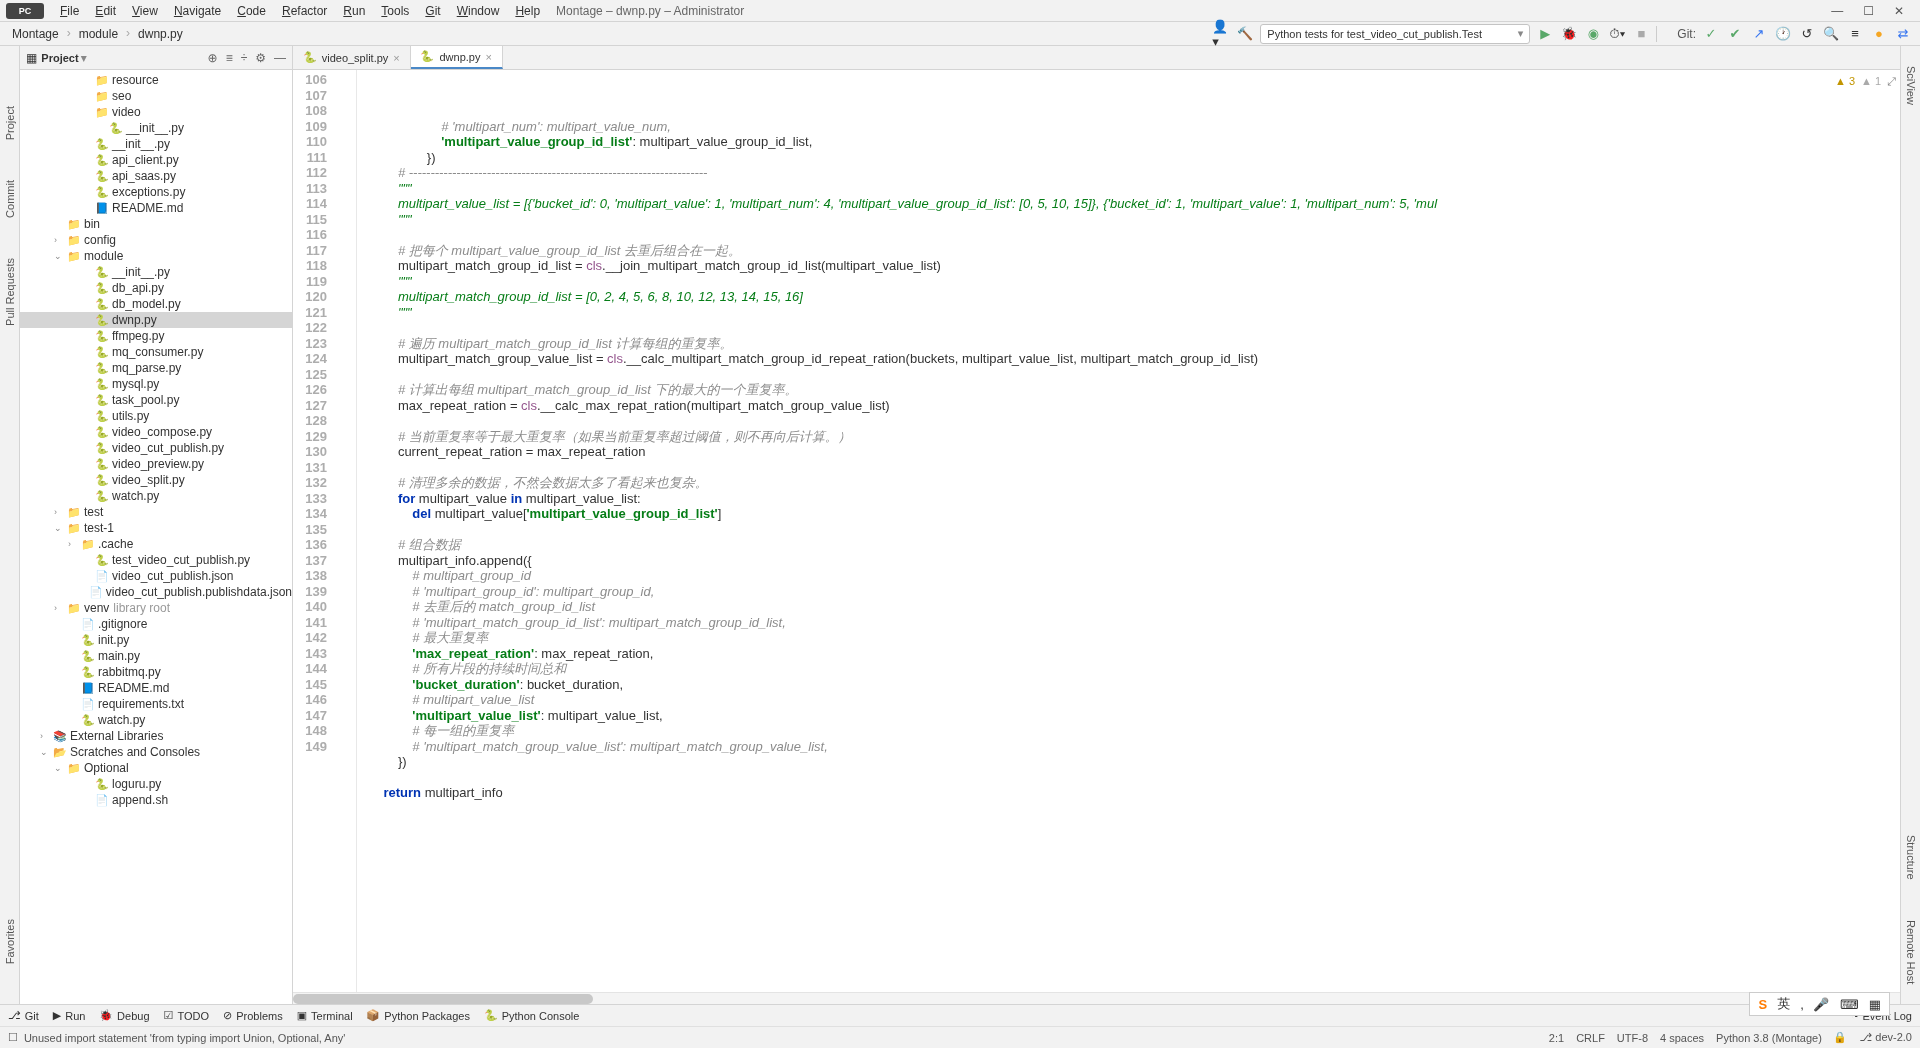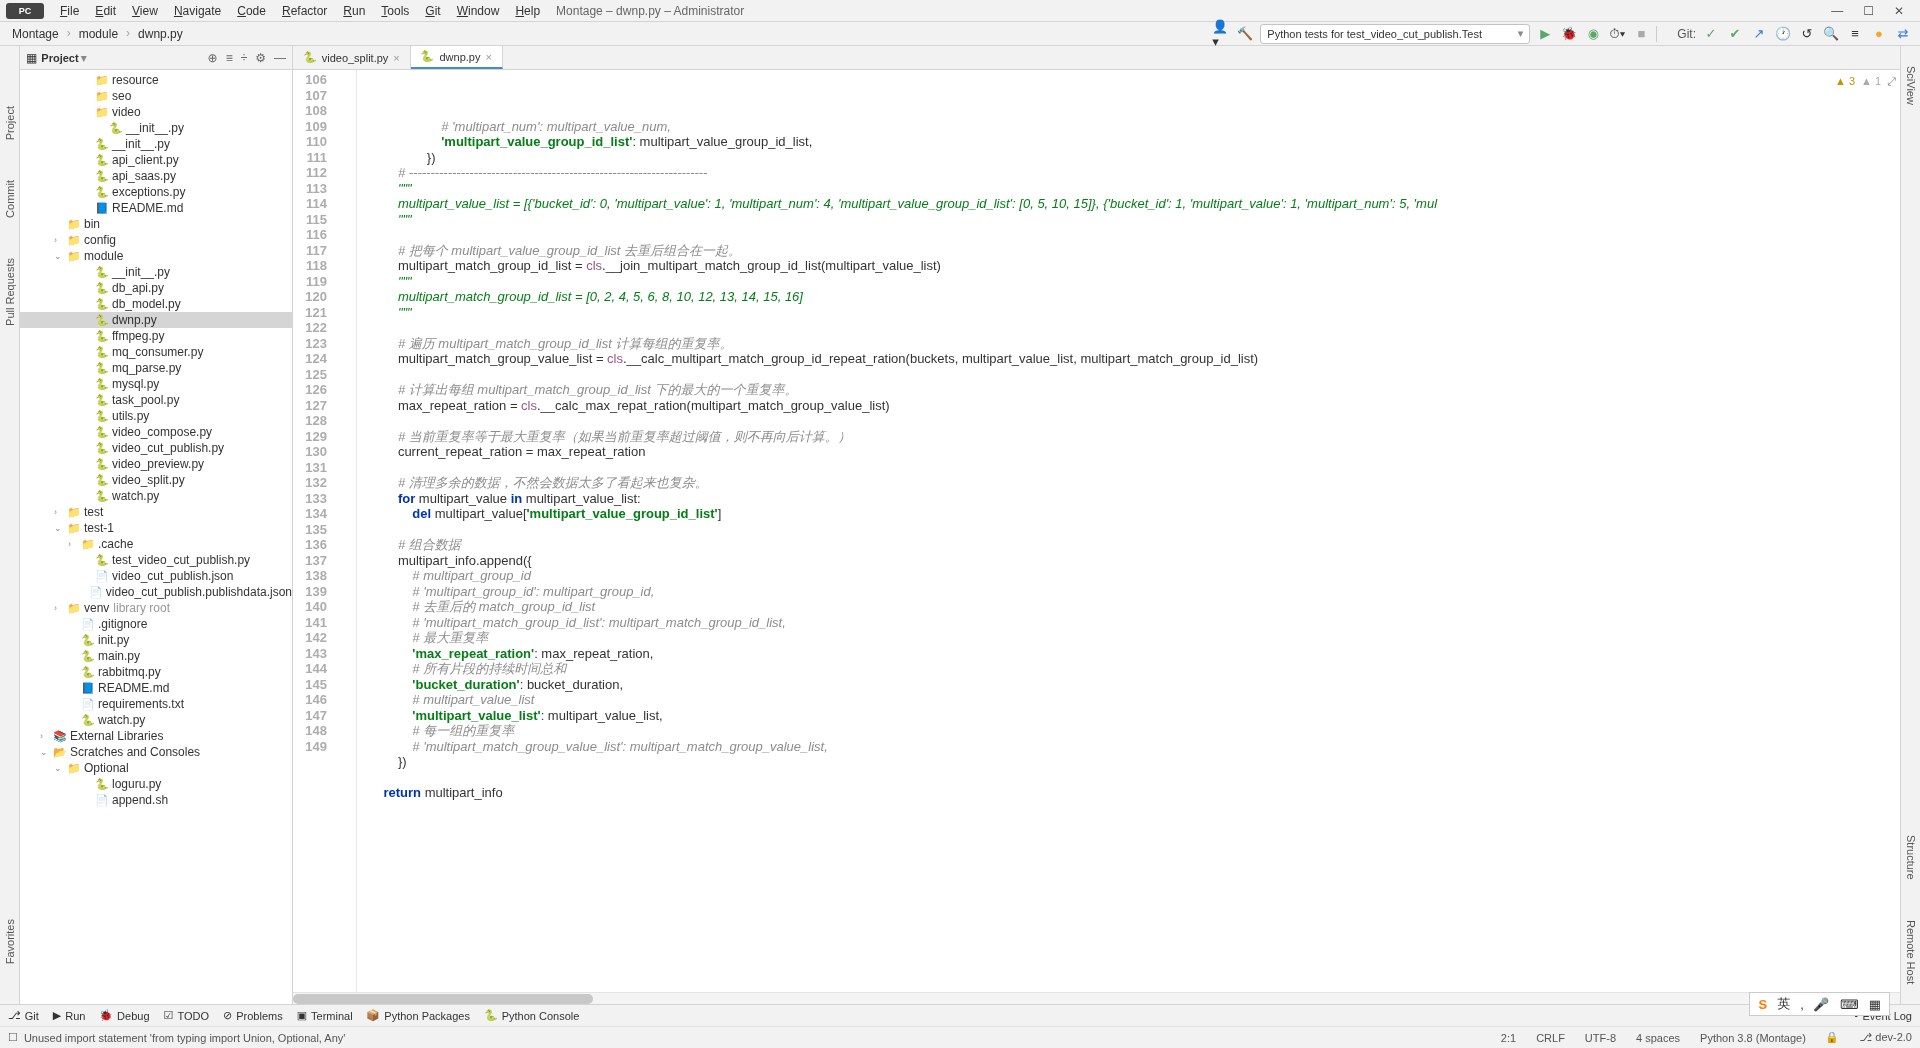--- a/index.html
+++ b/index.html
@@ -71,21 +71,21 @@
 
 .ime-bar { position: absolute; right: 30px; bottom: 32px; height: 24px; background: #fff; border: 1px solid #ccc; display: flex; align-items: center; gap: 10px; padding: 0 8px; font-size: 13px; }
 .ime-bar .sogou { color: #ff7b00; font-weight: bold; }
 
 .bottom-tools { height: 22px; background: #f2f2f2; border-top: 1px solid #d4d4d4; display: flex; align-items: center; padding: 0 8px; gap: 14px; font-size: 11px; }
 .bottom-tools .tool { display: flex; align-items: center; gap: 4px; cursor: pointer; }
 .bottom-tools .right { margin-left: auto; }
 
 .statusbar { height: 22px; background: #f2f2f2; border-top: 1px solid #e0e0e0; display: flex; align-items: center; padding: 0 8px; font-size: 11px; color: #555; }
 .statusbar .msg { margin-left: 6px; }
-.statusbar .right { margin-left: auto; display: flex; gap: 20px; align-items: center; }
+.statusbar .right { margin-left: auto; display: flex; gap: 12px; align-items: center; }
 
 .scroll-h { height: 12px; background: #f4f4f4; border-top: 1px solid #e4e4e4; position: relative; }
 .scroll-thumb { position: absolute; left: 0; width: 300px; height: 10px; top: 1px; background: #c8c8c8; border-radius: 5px; }
 
 .green-check { color: #59a869; }
 .blue-down { color: #3574f0; }
 .run-green { color: #59a869; }
 .bug-green { color: #59a869; }
 .stop-gray { color: #aaa; }
 .blue-arrows { color: #3574f0; }

